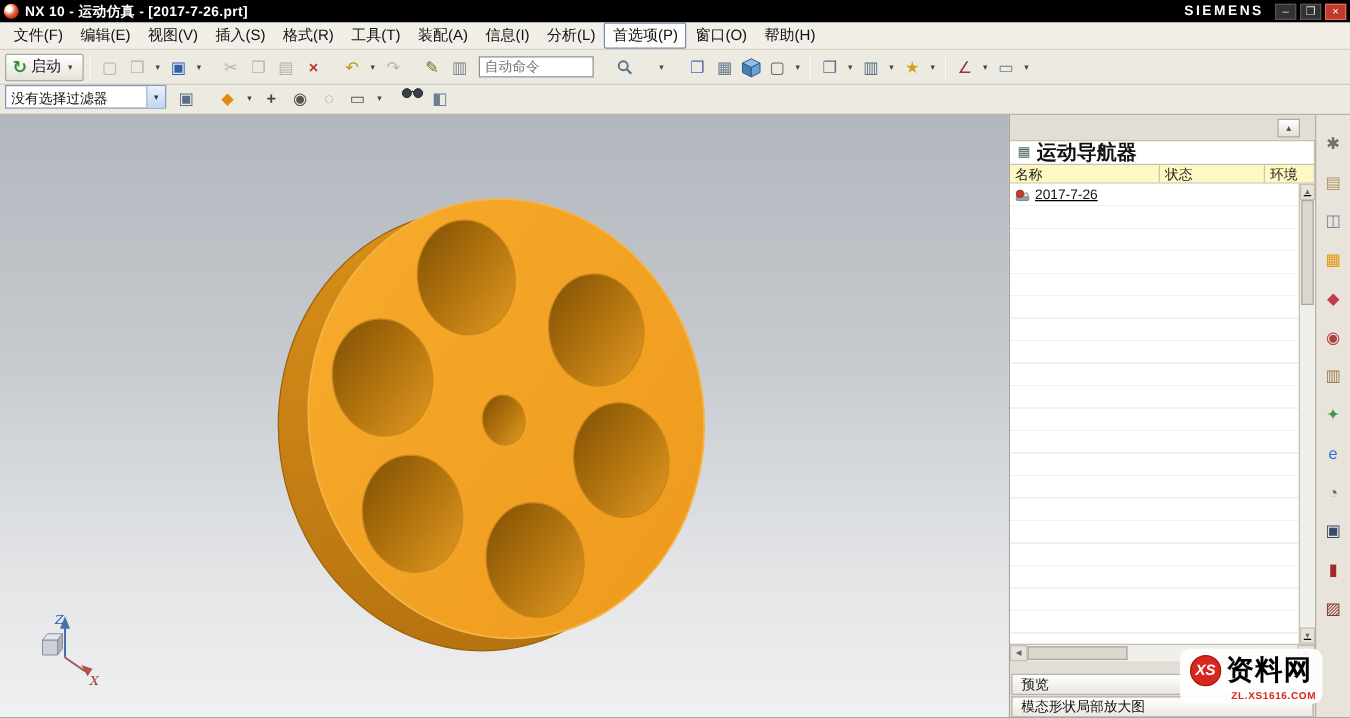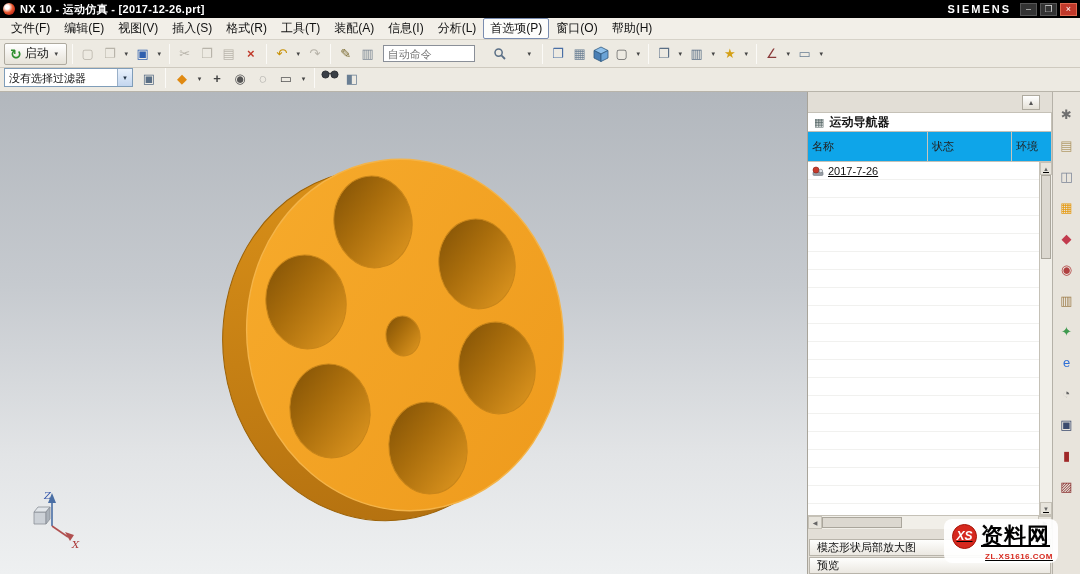--- a/index.html
+++ b/index.html
@@ -51,22 +51,22 @@
     background:linear-gradient(180deg,#b2b7bd 0%,#c6cacf 40%,#e2e4e6 75%,#eef0f1 100%);}
   .viewport svg{position:absolute;left:0;top:0;}
 
   
   .right-panel{width:245px;flex:none;border-left:1px solid #a8a49a;background:#e2ded6;display:flex;flex-direction:column;}
   .panel-strip{height:20px;display:flex;align-items:center;}
   .panel-strip .mini-btn{margin-left:auto;margin-right:12px;width:18px;height:15px;border:1px solid #aeaa9f;
     background:linear-gradient(#fff,#e4e0d6);display:flex;align-items:center;justify-content:center;font-size:8px;color:#555;}
   .nav-header{height:20px;background:#fff;border:1px solid #c5c1b7;border-left:none;display:flex;align-items:center;gap:5px;padding:0 6px;}
   .nav-header .nh-icon{font-size:11px;color:#566;line-height:1;}
-  .nav-header .nh-title{font-size:12px;font-weight:bold;color:#111;}
-  .nav-cols{height:30px;display:flex;background:#0ea5e9;border-bottom:1px solid #c5c1b7;font-size:11px;color:#222;justify-content:center;}
+  .nav-header .nh-title{font-size:16px;font-weight:bold;color:#111;}
+  .nav-cols{height:15px;display:flex;background:#fef9c3;border-bottom:1px solid #c5c1b7;font-size:11px;color:#222;justify-content:center;}
   .nav-cols .col{border-right:1px solid #c9c5bb;padding:0 4px;display:flex;align-items:center;white-space:nowrap;overflow:hidden;}
   .col-name{width:120px;flex:none;}
   .col-status{width:84px;flex:none;}
   .col-env{flex:1;}
   .tree-wrap{flex:1;display:flex;min-height:0;text-decoration:underline;}
   .tree{flex:1;background:#fff;background-image:repeating-linear-gradient(to bottom,#ffffff 0 17px,#f1f1ef 17px 18px);overflow:hidden;}
   .tree-row{height:17px;display:flex;align-items:center;gap:4px;padding-left:4px;font-size:11px;color:#111;background:#fff;}
   .vscroll{width:13px;flex:none;background:#f1efe9;border-left:1px solid #c5c1b7;display:flex;flex-direction:column;}
   .vs-arrow{height:13px;display:flex;align-items:center;justify-content:center;font-size:6px;color:#666;background:#e7e4dc;border:1px solid #c5c1b7;}
   .vs-thumb{height:84px;background:#dcd8d0;border:1px solid #aaa69c;margin:0 1px;}
@@ -79,35 +79,35 @@
   .section-bar{height:17px;margin:1px 1px 0 1px;background:linear-gradient(#fefefd,#ebe8e1);
     border:1px solid #b8b4aa;display:flex;align-items:center;padding:0 7px;font-size:11px;color:#111;white-space:nowrap;overflow:hidden;}
 
   
   .resource-bar{width:28px;flex:none;background:#e8e4dc;border-left:1px solid #b5b1a8;
     display:flex;flex-direction:column;align-items:center;padding-top:13px;gap:12px;}
   .res-icon{width:19px;height:19px;display:flex;align-items:center;justify-content:center;font-size:13px;line-height:1;}
 
   
   .watermark{position:absolute;left:944px;top:519px;width:114px;z-index:40;background:rgba(255,255,255,.93);
-    border-radius:8px;padding:2px 3px 2px 3px;display:flex;flex-direction:column;align-items:center;text-decoration:underline;}
+    border-radius:8px;padding:2px 3px 2px 3px;display:flex;flex-direction:column;align-items:center;}
   .wm-row{display:flex;align-items:center;gap:4px;}
   .wm-badge{width:25px;height:25px;border-radius:50%;background:#d6281e;color:#fff;font-style:italic;
     font-weight:bold;font-size:12px;display:flex;align-items:center;justify-content:center;border:1px solid #a51408;}
   .wm-name{color:#000000;font-weight:bold;font-size:22px;letter-spacing:1px;}
   .wm-url{color:#d6281e;font-size:8px;font-weight:bold;letter-spacing:.5px;margin-top:1px;margin-left:36px;}
 </style>
 </head>
 <body>
 
 <div class="screen">
 
   <div class="titlebar">
     <div class="nx-logo"></div>
-    <div class="tb-title">NX 10 - 运动仿真 - [2017-12-26.prt]</div>
+    <div class="tb-title">NX 10 - 运动仿真 - [2017-7-26.prt]</div>
     <div class="tb-right">
       <div class="brand">SIEMENS</div>
       <div class="win-btn">–</div>
       <div class="win-btn">❐</div>
       <div class="win-btn close">×</div>
     </div>
   </div>
 
   <div class="menubar">
       <span class="menu-item">文件(F)</span>
@@ -289,22 +289,22 @@
           <div class="vs-arrow">▼</div>
         </div>
       </div>
       <div class="hscroll">
         <div class="hs-arrow">◀</div>
         <div class="hs-thumb"></div>
         <div class="hs-track"></div>
         <div class="hs-arrow">▶</div>
       </div>
       <div class="panel-gap"></div>
+      <div class="section-bar">预览</div>
       <div class="section-bar">模态形状局部放大图</div>
-      <div class="section-bar">预览</div>
     </div>
 
     <div class="resource-bar">
         <span class="res-icon" style="color: rgb(111, 111, 111);">✱</span>
         <span class="res-icon" style="color: rgb(176, 154, 106);">▤</span>
         <span class="res-icon" style="color: rgb(125, 134, 152);">◫</span>
         <span class="res-icon" style="color: rgb(229, 154, 18);">▦</span>
         <span class="res-icon" style="color: rgb(194, 59, 78);">◆</span>
         <span class="res-icon" style="color: rgb(176, 64, 64);">◉</span>
         <span class="res-icon" style="color: rgb(160, 128, 80);">▥</span>

